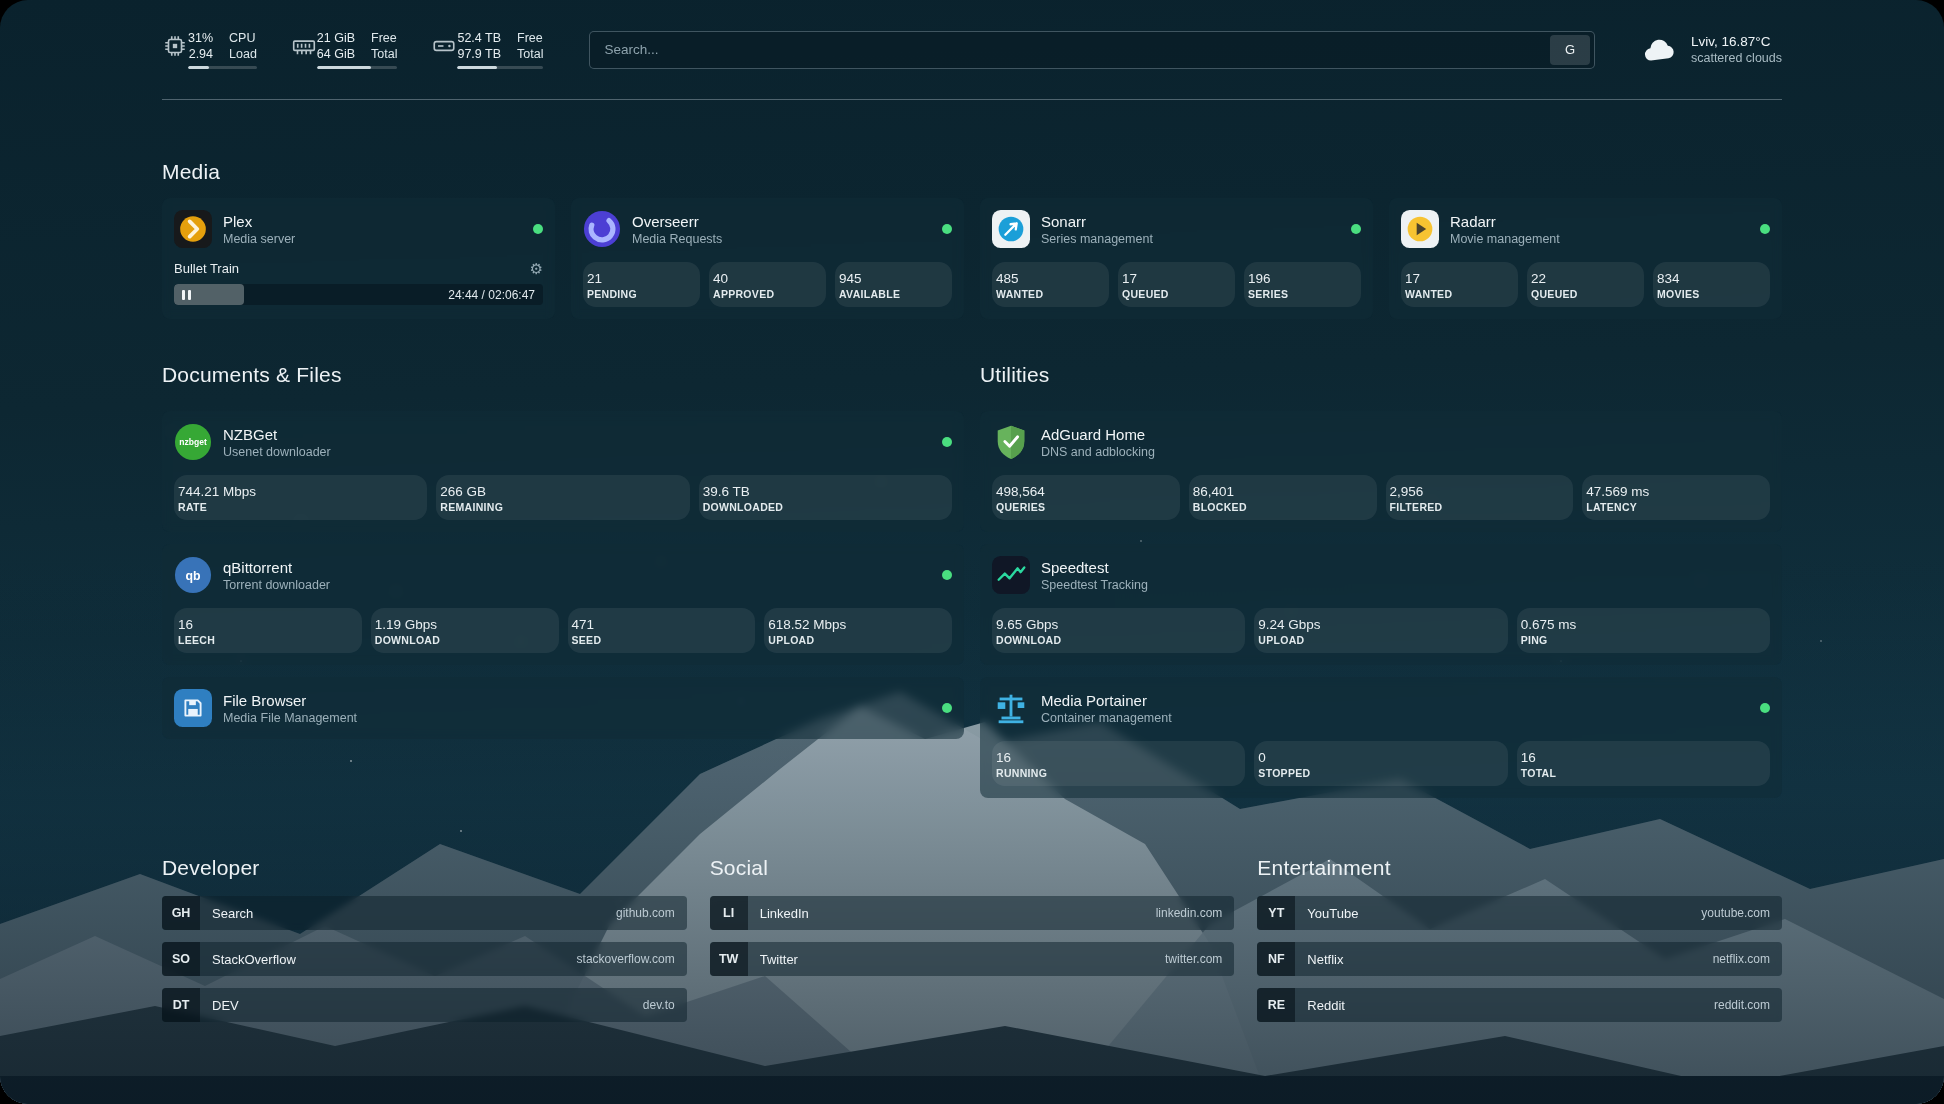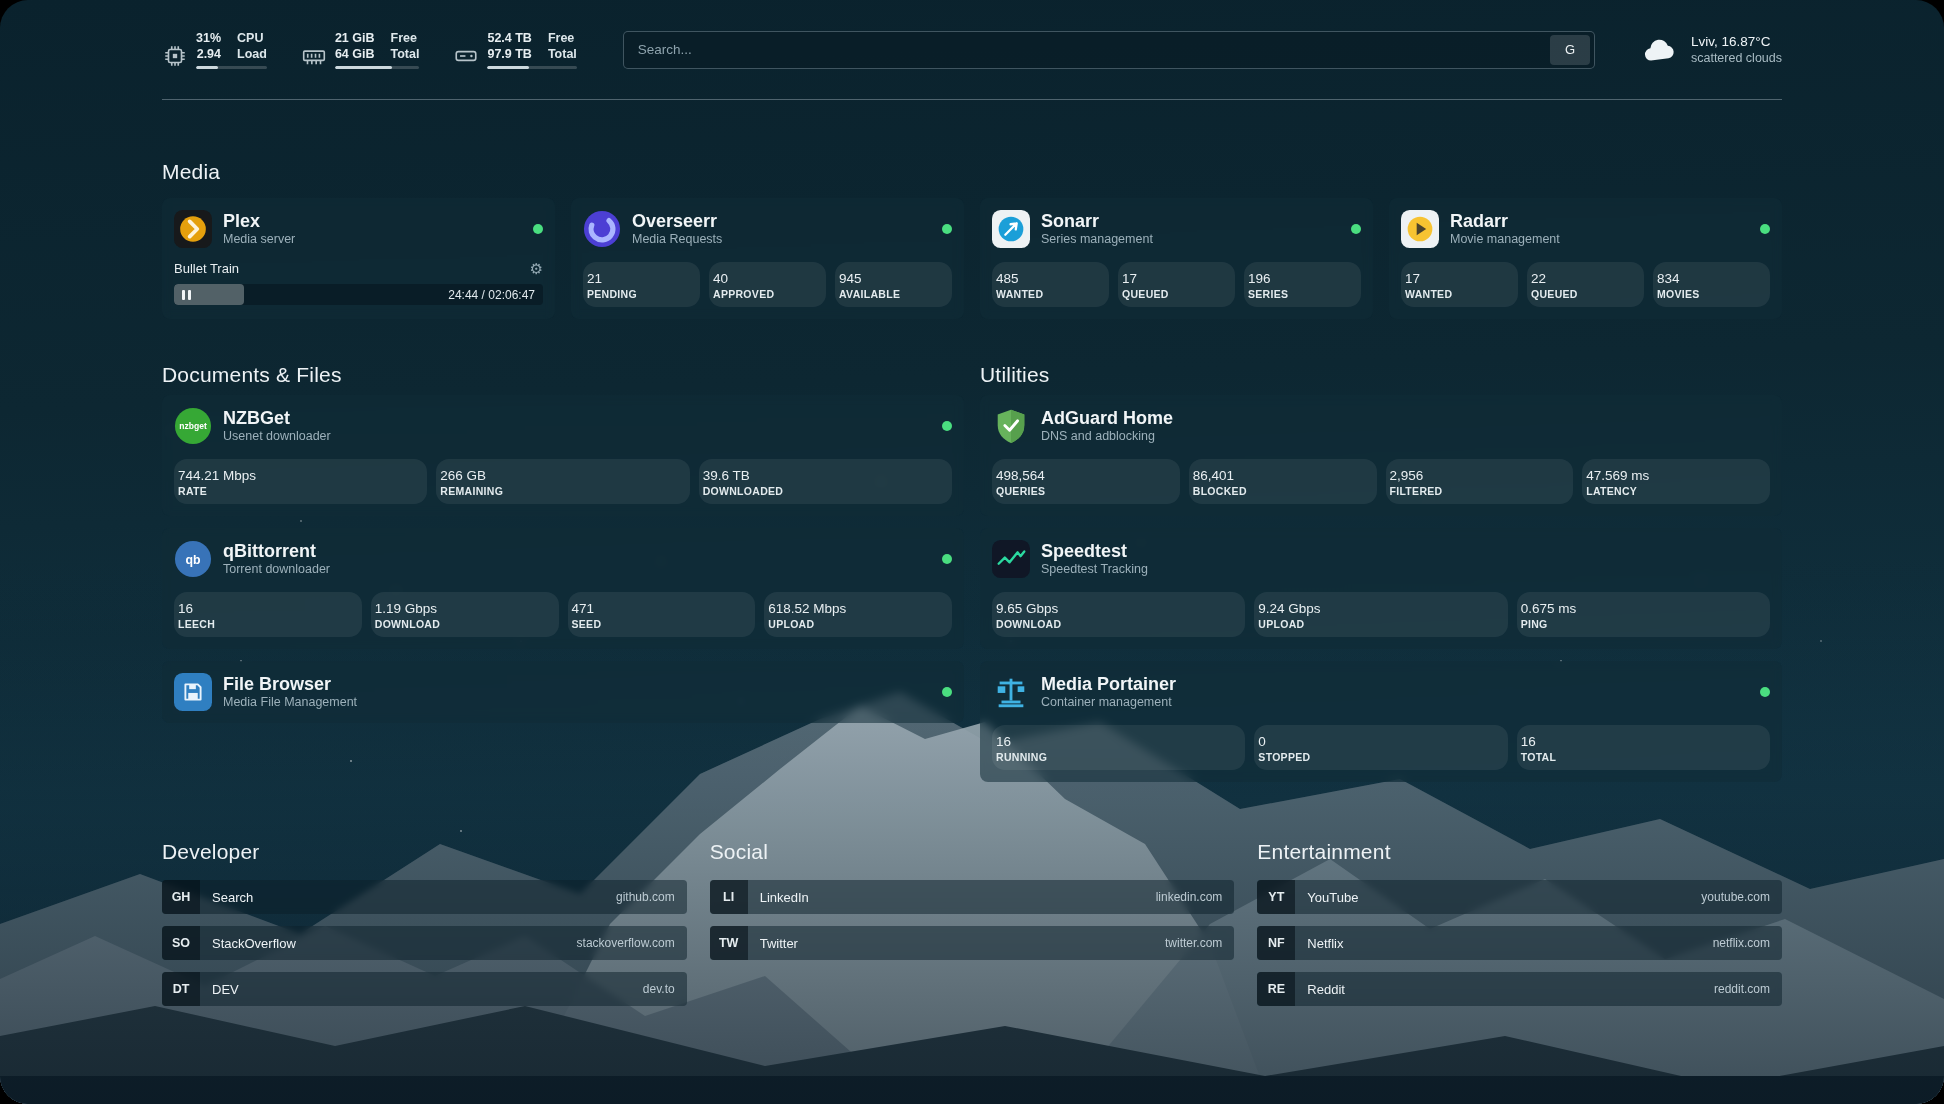--- a/index.html
+++ b/index.html
@@ -19,21 +19,21 @@
       1290px 610px 0 rgba(255,255,255,.35), 1430px 500px 0 rgba(255,255,255,.3),
       1560px 660px 0 rgba(255,255,255,.4), 350px 760px 0 rgba(255,255,255,.5),
       240px 660px 0 rgba(255,255,255,.4), 460px 830px 0 rgba(255,255,255,.45),
       620px 900px 0 rgba(255,255,255,.35), 1700px 580px 0 rgba(255,255,255,.35),
       1820px 640px 0 rgba(255,255,255,.3), 170px 430px 0 rgba(255,255,255,.3); }
   .content { position:relative; width:1620px; margin:0 auto; }
 
   
   .topbar { display:flex; align-items:center; padding-top:30px; }
   .monitors { display:flex; gap:34px; align-items:center; }
-  .widget { display:flex; gap:8px; align-items:flex-end;font-weight:bold; }
+  .widget { display:flex; gap:0; align-items:flex-start; }
   .w-icon { width:26px; height:26px; opacity:.92; margin-top:3px; }
   .w-grid { display:grid; grid-template-columns:auto auto; column-gap:16px; font-size:12.5px; line-height:16px; color:#e7eef1; }
   .w-val { text-align:right; }
   .w-lab { color:#dde7eb; }
   .w-bar { height:3px; background:rgba(255,255,255,0.18); border-radius:2px; margin-top:4px; overflow:hidden; }
   .w-fill { height:100%; background:#ccd8dd; border-radius:2px; }
 
   .searchbar { flex:1; margin:0 46px; height:38px; background:rgba(9,27,37,0.55);
     border:1px solid rgba(165,190,200,0.35); border-radius:5px; display:flex; align-items:center; }
   .search-input { flex:1; background:transparent; border:none; outline:none; color:#e7eef2;
@@ -51,40 +51,40 @@
 
   
   .section-title { font-size:21px; color:#edf2f5; font-weight:500; letter-spacing:.2px; }
   .media-title { margin-top:60px; margin-bottom:14px; }
   .media-grid { display:grid; grid-template-columns:repeat(4,1fr); gap:16px; }
 
   .card { background:rgba(16,43,55,0.55); backdrop-filter:blur(5px); border-radius:8px; padding:12px; cursor:pointer; }
   .card-head { display:flex; align-items:center; gap:11px; }
   .svc-icon { width:38px; height:38px; flex:none; }
   .svc-icon svg { width:100%; height:100%; display:block; }
-  .svc-name { font-size:18px; font-weight:700; color:#f1f5f7; line-height:19px; }
+  .svc-name { font-size:15px; font-weight:400; color:#f1f5f7; line-height:19px; }
   .svc-desc { font-size:12.5px; color:#9db1bb; line-height:16px; }
   .status-dot { width:10px; height:10px; border-radius:50%; background:var(--status-online,#4ade80); margin-left:auto; align-self:center; }
 
   .stats { display:flex; gap:9px; margin-top:14px; }
   .stat { flex:1; background:rgba(255,255,255,0.07); border-radius:13px; padding:8px 4px 7px; text-align:left; }
   .stat-value { font-size:13.5px; color:#e9eff2; line-height:17px; white-space:nowrap; }
   .stat-label { font-size:10.5px; font-weight:700; color:#e3ebee; letter-spacing:.3px; margin-top:1px; white-space:nowrap; }
 
   
   .np-row { display:flex; align-items:center; margin-top:13px; }
   .np-title { font-size:13px; color:#e8eef1; }
   .gear { margin-left:auto; color:#93a8b2; font-size:15px; line-height:1; cursor:pointer; }
   .pbar { position:relative; margin-top:8px; height:21px; background:rgba(5,18,26,0.5); border-radius:4px; display:flex; align-items:center; overflow:hidden; }
   .pbar-fill { position:absolute; left:0; top:0; bottom:0; background:rgba(255,255,255,0.3); border-radius:4px; display:flex; align-items:center; padding-left:8px; gap:2.5px; }
   .pause-bar { width:3px; height:10px; background:#f2f6f8; border-radius:1px; }
   .pbar-time { margin-left:auto; font-size:12px; color:#e0e9ed; padding-right:8px; position:relative; }
 
   .two-col { display:grid; grid-template-columns:1fr 1fr; gap:16px; margin-top:44px; align-items:start; }
-  .col .section-title { margin-bottom:8px; }
+  .col .section-title { margin-bottom:24px; }
   .col-cards { display:flex; flex-direction:column; gap:12px; }
 
   
   .links-grid { display:grid; grid-template-columns:repeat(3,1fr); gap:23px; margin-top:58px; align-items:start; }
   .links-col .section-title { margin-bottom:16px; }
   .bm-row { display:flex; align-items:center; height:34px; background:rgba(10,30,40,0.5);
     border-radius:4px; margin-bottom:12px; overflow:hidden; backdrop-filter:blur(3px); cursor:pointer; }
   .bm-abbr { width:38px; align-self:stretch; background:rgba(4,14,20,0.55); display:flex;
     align-items:center; justify-content:center; font-size:12.5px; color:#e5ecef; flex:none;font-weight:bold; }
   .bm-name { margin-left:12px; font-size:13px; color:#eef3f6; }

